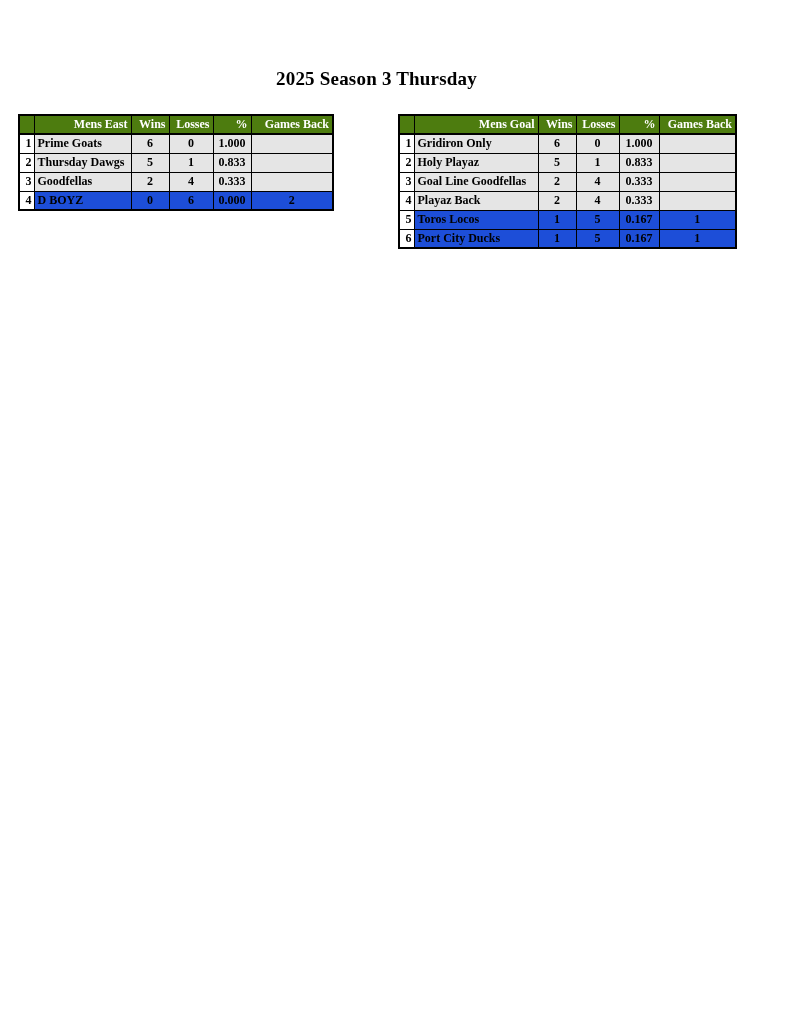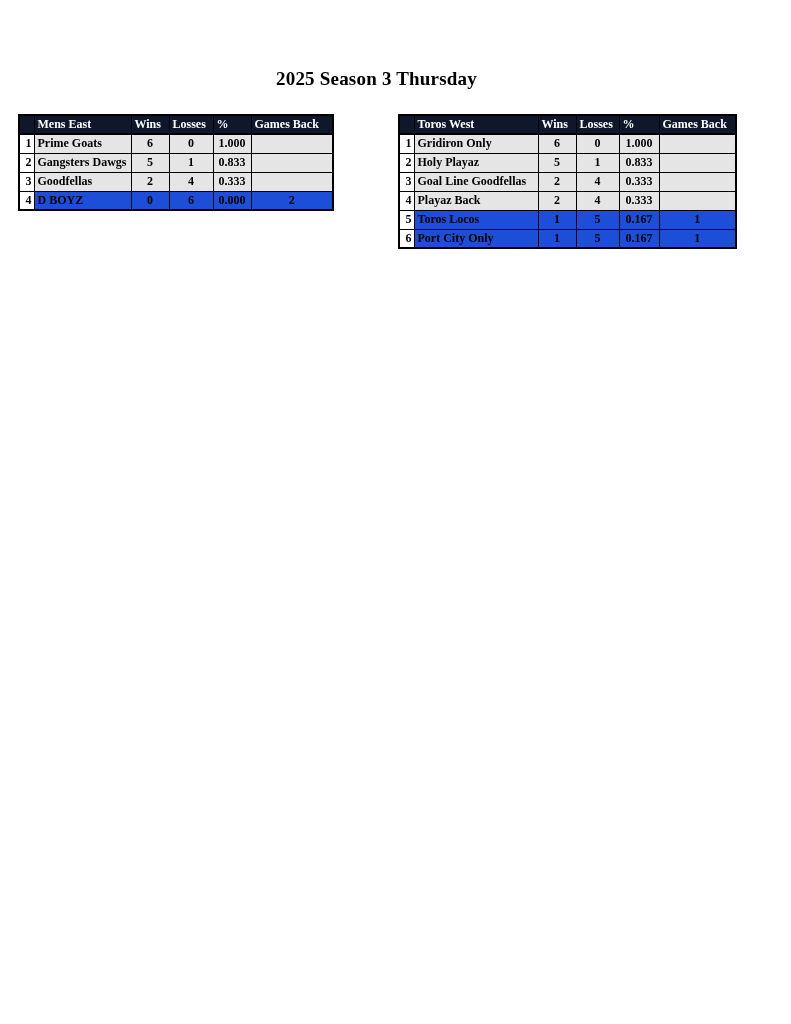--- a/index.html
+++ b/index.html
@@ -37,23 +37,23 @@
     border: 1px solid #000000;
     height: 19px;
     font-weight: bold;
     font-size: 12px;
     line-height: 17px;
     padding: 0 3px;
     overflow: hidden;
     white-space: nowrap;
   }
   thead th {
-    background: #0f172a;
+    background: #4d7c0f;
     color: #ffffff;
-    text-align: left;
+    text-align: right;
     border-bottom-width: 2px;
   }
   td { background: #1d4ed8; color: #000000; }
   tr.shaded td { background: #e5e5e5; }
   td.rank, tr.shaded td.rank {
     background: #ffffff;
     text-align: right;
     padding: 0 2px;
   }
   td.team { text-align: left; }
@@ -89,21 +89,21 @@
       <tr class="shaded">
         <td class="rank">1</td>
         <td class="team">Prime Goats</td>
         <td class="num">6</td>
         <td class="num">0</td>
         <td class="num">1.000</td>
         <td class="num"></td>
       </tr>
       <tr class="shaded">
         <td class="rank">2</td>
-        <td class="team">Gangsters Dawgs</td>
+        <td class="team">Thursday Dawgs</td>
         <td class="num">5</td>
         <td class="num">1</td>
         <td class="num">0.833</td>
         <td class="num"></td>
       </tr>
       <tr class="shaded">
         <td class="rank">3</td>
         <td class="team">Goodfellas</td>
         <td class="num">2</td>
         <td class="num">4</td>
@@ -126,21 +126,21 @@
       <col style="width:15px">
         <col style="width:124px">
         <col style="width:38px">
       <col style="width:43px">
         <col style="width:40px">
         <col style="width:77px">
     </colgroup>
     <thead>
       <tr>
         <th class="rank"></th>
-        <th>Toros West</th>
+        <th>Mens Goal</th>
         <th>Wins</th>
         <th>Losses</th>
         <th>%</th>
         <th>Games Back</th>
       </tr>
     </thead>
     <tbody>
       <tr class="shaded">
         <td class="rank">1</td>
         <td class="team">Gridiron Only</td>
@@ -176,21 +176,21 @@
       <tr>
         <td class="rank">5</td>
         <td class="team">Toros Locos</td>
         <td class="num">1</td>
         <td class="num">5</td>
         <td class="num">0.167</td>
         <td class="num">1</td>
       </tr>
       <tr>
         <td class="rank">6</td>
-        <td class="team">Port City Only</td>
+        <td class="team">Port City Ducks</td>
         <td class="num">1</td>
         <td class="num">5</td>
         <td class="num">0.167</td>
         <td class="num">1</td>
       </tr>
     </tbody>
   </table>
 
 </div>
 

